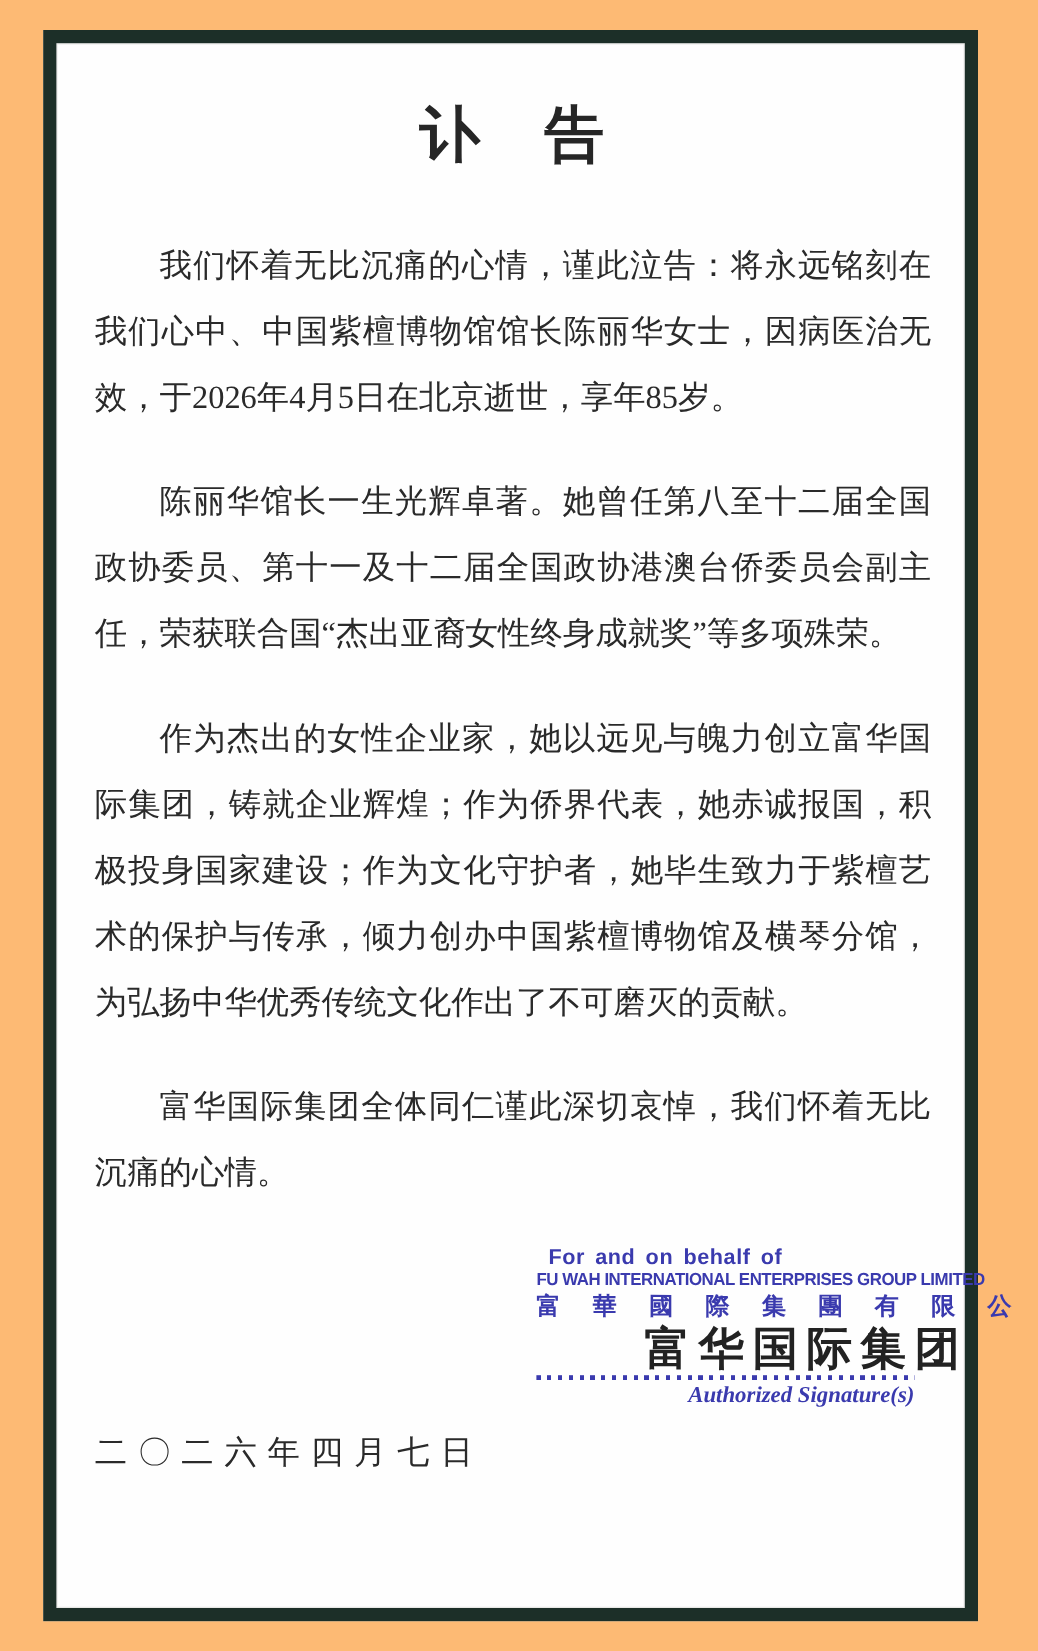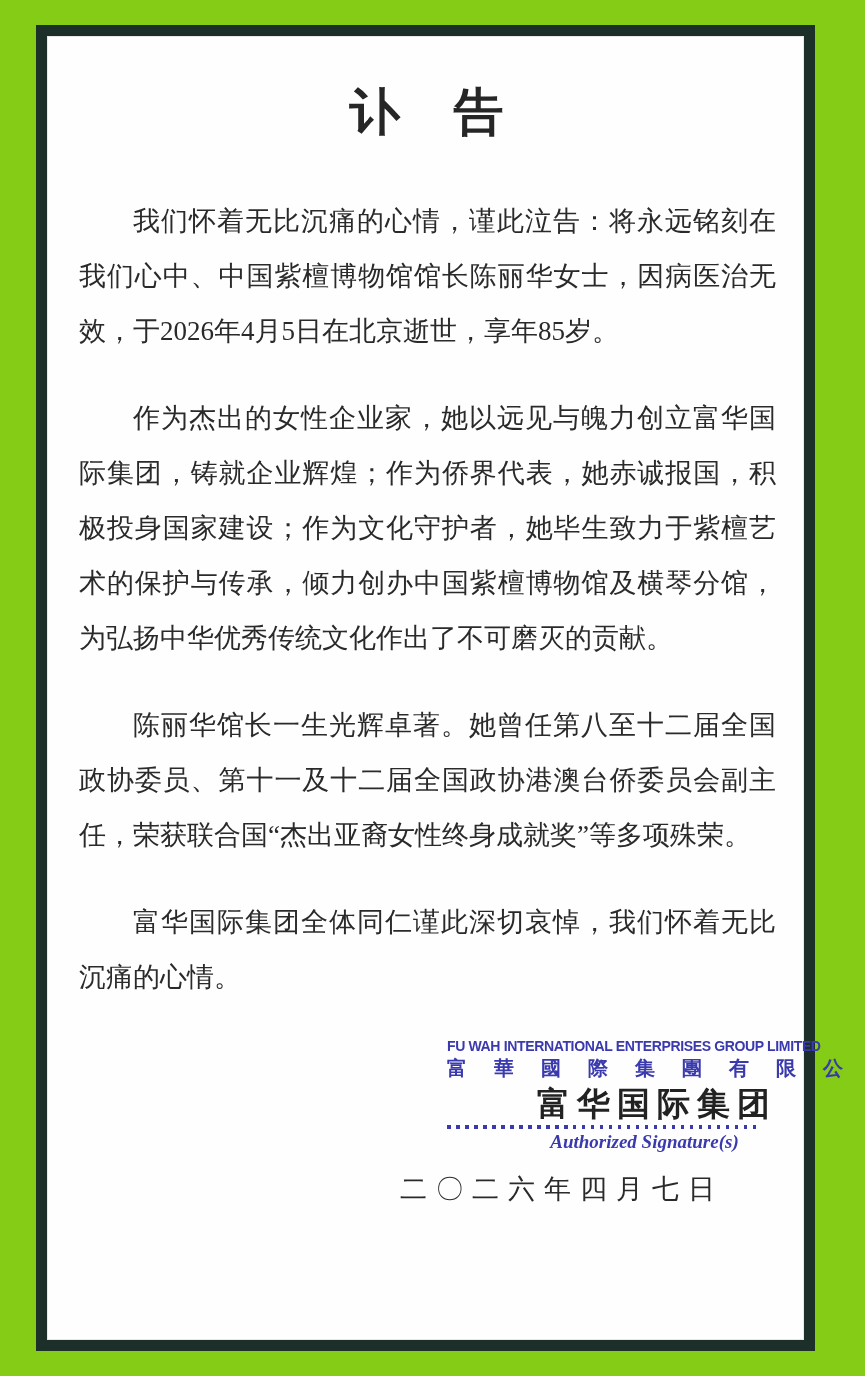--- a/index.html
+++ b/index.html
@@ -1,21 +1,21 @@
 <!DOCTYPE html>
 <html><head>
 <meta charset="utf-8">
 <style>
   * { margin: 0; padding: 0; box-sizing: border-box; }
   html, body { background: #ffffff; }
   .page {
     position: relative;
     width: 865px;
     height: 1376px;
-    background: #84cc16;
+    background: #fdba74;
     font-family: "Liberation Serif", "DejaVu Serif", serif;
     overflow: hidden;
   }
   .frame {
     position: absolute;
     left: 36px;
     top: 25px;
     width: 779px;
     height: 1326px;
     border: 11px solid #1c2f28;
@@ -85,51 +85,51 @@
     transform-origin: left center;
   }
   .stamp-line3 {
     font-size: 20px;
     line-height: 26px;
     letter-spacing: 11px;
     white-space: nowrap;
     font-weight: 600;
   }
   .stamp-company-cn {
-    font-size: 33px;
+    font-size: 38px;
     line-height: 38px;
     color: #222222;
     letter-spacing: 7px;
     text-align: center;
     margin-top: 4px;
     margin-left: 90px;
     font-weight: 600;
     white-space: nowrap;
   }
   .stamp-dotline {
     height: 4px;
     margin-top: 2px;
     background: repeating-linear-gradient(90deg, currentColor 0 3.5px, transparent 3.5px 9px);
   }
   .stamp-auth {
     font-family: "Liberation Serif", "DejaVu Serif", serif;
     font-style: italic;
     font-weight: 700;
     font-size: 19px;
     line-height: 26px;
-    text-align: center;
+    text-align: right;
     margin-left: 80px;
     white-space: nowrap;
   }
   .doc-date {
     font-size: 27px;
     line-height: 40px;
     color: #2a2a2a;
     letter-spacing: 9px;
-    text-align: right;
+    text-align: left;
     padding-right: 52px;
     margin-top: 14px;
     font-weight: 500;
   }
 </style>
 </head>
 <body>
 
 <div class="page">
 
@@ -138,26 +138,27 @@
   <div class="smudge s3"></div>
   <div class="smudge s4"></div>
 
   <div class="frame">
     <div class="doc-inner">
 
       <div class="doc-title">讣　告</div>
 
       <div class="body-text">
         <p>我们怀着无比沉痛的心情，谨此泣告：将永远铭刻在我们心中、中国紫檀博物馆馆长陈丽华女士，因病医治无效，于2026年4月5日在北京逝世，享年85岁。</p>
+        <p>陈丽华馆长一生光辉卓著。她曾任第八至十二届全国政协委员、第十一及十二届全国政协港澳台侨委员会副主任，荣获联合国“杰出亚裔女性终身成就奖”等多项殊荣。</p>
         <p>作为杰出的女性企业家，她以远见与魄力创立富华国际集团，铸就企业辉煌；作为侨界代表，她赤诚报国，积极投身国家建设；作为文化守护者，她毕生致力于紫檀艺术的保护与传承，倾力创办中国紫檀博物馆及横琴分馆，为弘扬中华优秀传统文化作出了不可磨灭的贡献。</p>
-        <p>陈丽华馆长一生光辉卓著。她曾任第八至十二届全国政协委员、第十一及十二届全国政协港澳台侨委员会副主任，荣获联合国“杰出亚裔女性终身成就奖”等多项殊荣。</p>
         <p>富华国际集团全体同仁谨此深切哀悼，我们怀着无比沉痛的心情。</p>
       </div>
 
       <div class="stamp-block">
+        <div class="stamp-line1 stamp-ink" style="color: rgb(58, 58, 174);">For and on behalf of</div>
         <div class="stamp-line2 stamp-ink" style="color: rgb(58, 58, 174);">FU WAH INTERNATIONAL ENTERPRISES GROUP LIMITED</div>
         <div class="stamp-line3 stamp-ink" style="color: rgb(58, 58, 174);">富 華 國 際 集 團 有 限 公 司</div>
         <div class="stamp-company-cn">富华国际集团</div>
         <div class="stamp-dotline stamp-ink" style="color: rgb(58, 58, 174);"></div>
         <div class="stamp-auth stamp-ink" style="color: rgb(58, 58, 174);">Authorized Signature(s)</div>
       </div>
 
       <div class="doc-date">二〇二六年四月七日</div>
 
     </div>

